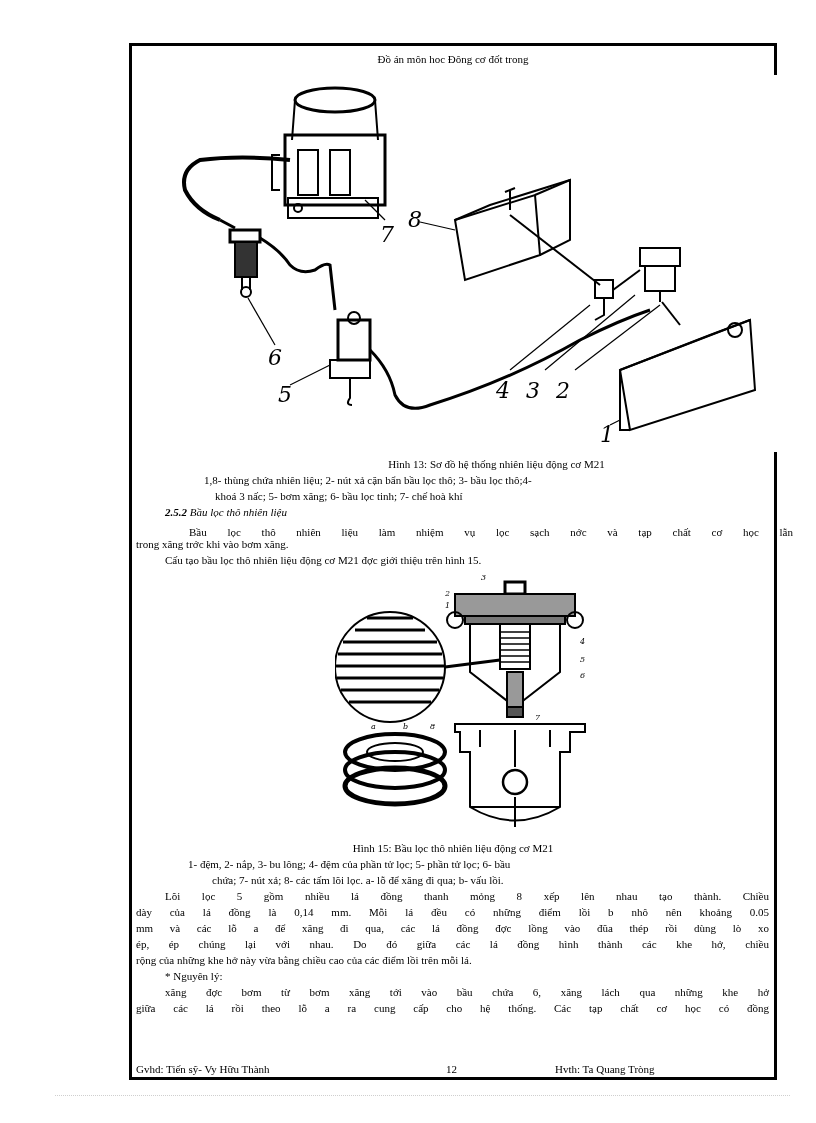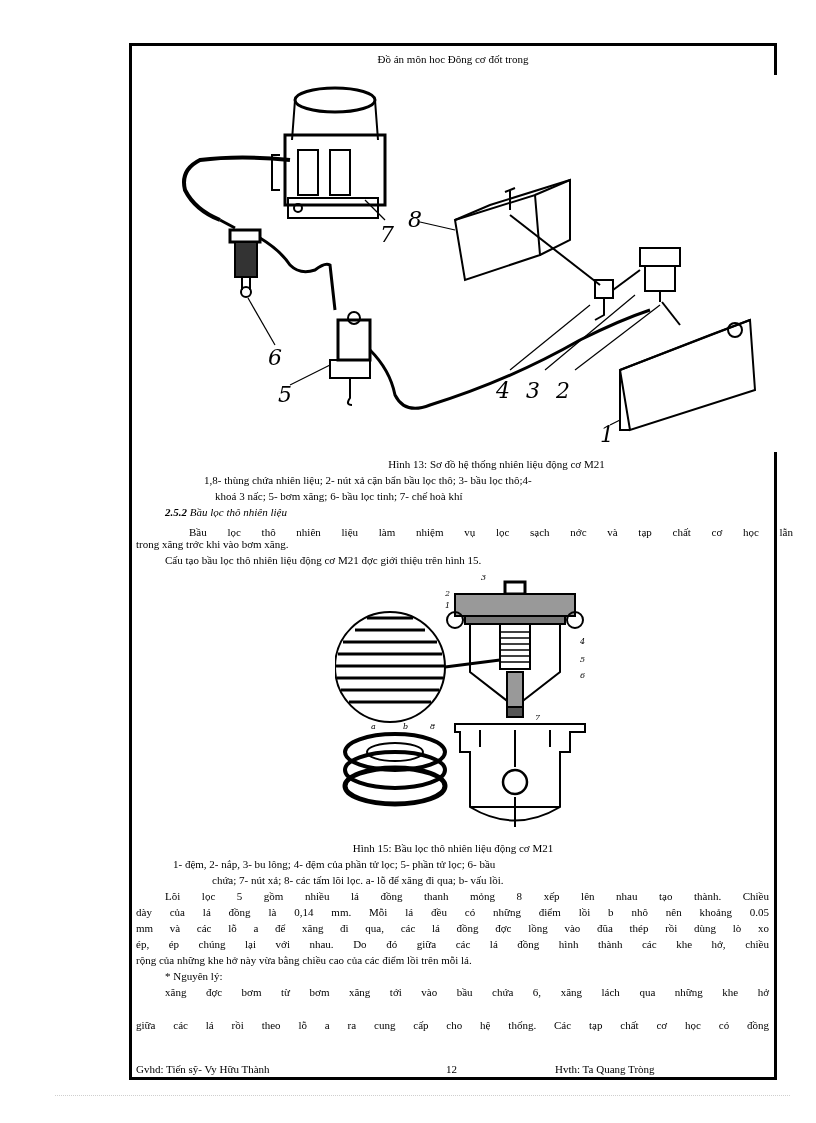--- a/index.html
+++ b/index.html
@@ -198,29 +198,29 @@
       <text x="245" y="106">6</text>
       <text x="200" y="148">7</text>
       <text x="95" y="157">8</text>
       <text x="36" y="157">a</text>
       <text x="68" y="157">b</text>
     </g>
   </svg>
 </div>
 
 <div class="t center" style="left:132px;width:642px;top:840px;">Hình 15: Bầu lọc thô nhiên liệu động cơ M21</div>
-<div class="t" style="left:173px;top:856px;">1- đệm, 2- nắp, 3- bu lông; 4- đệm của phần tử lọc; 5- phần tử lọc; 6- bầu</div>
+<div class="t" style="left:188px;top:856px;">1- đệm, 2- nắp, 3- bu lông; 4- đệm của phần tử lọc; 5- phần tử lọc; 6- bầu</div>
 <div class="t" style="left:212px;top:872px;">chứa; 7- nút xả; 8- các tấm lõi lọc. a- lỗ để xăng đi qua; b- vấu lồi.</div>
 
 <div class="t justify" style="left:165px;width:604px;top:888px;">Lõi lọc 5 gồm  nhiều lá đồng thanh mỏng 8 xếp lên nhau tạo thành. Chiều</div>
 <div class="t justify" style="left:136px;width:633px;top:904px;">dày của lá đồng là 0,14 mm. Mỗi lá đều có những điểm lồi b nhô nên khoảng 0.05</div>
 <div class="t justify" style="left:136px;width:633px;top:920px;">mm và các lỗ a để xăng đi qua, các lá đồng đợc  lồng vào đũa thép rồi dùng lò xo</div>
 <div class="t justify" style="left:136px;width:633px;top:936px;">ép, ép chúng lại với nhau. Do đó giữa các lá đồng hình thành các  khe hở, chiều</div>
 <div class="t" style="left:136px;top:952px;">rộng của những khe hở này vừa bằng chiều cao của các  điểm lồi trên mỗi lá.</div>
 
 <div class="t" style="left:165px;top:968px;">* Nguyên lý:</div>
 
 <div class="t justify" style="left:165px;width:604px;top:984px;">xăng đợc  bơm từ bơm xăng tới vào  bầu chứa 6, xăng lách qua những khe hở</div>
-<div class="t justify" style="left:136px;width:633px;top:1000px;margin-top:17px;">giữa các lá rồi theo lỗ a ra cung cấp cho hệ thống. Các tạp chất cơ học có đồng</div>
+<div class="t justify" style="left:136px;width:633px;top:1000px;">giữa các lá rồi theo lỗ a ra cung cấp cho hệ thống. Các tạp chất cơ học có đồng</div>
 
 <div class="t" style="left:136px;top:1061px;">Gvhd: Tiến sỹ- Vy Hữu Thành</div>
 <div class="t" style="left:446px;top:1061px;">12</div>
 <div class="t" style="left:555px;top:1061px;">Hvth: Ta Quang Tròng</div>
 
 </body></html>

